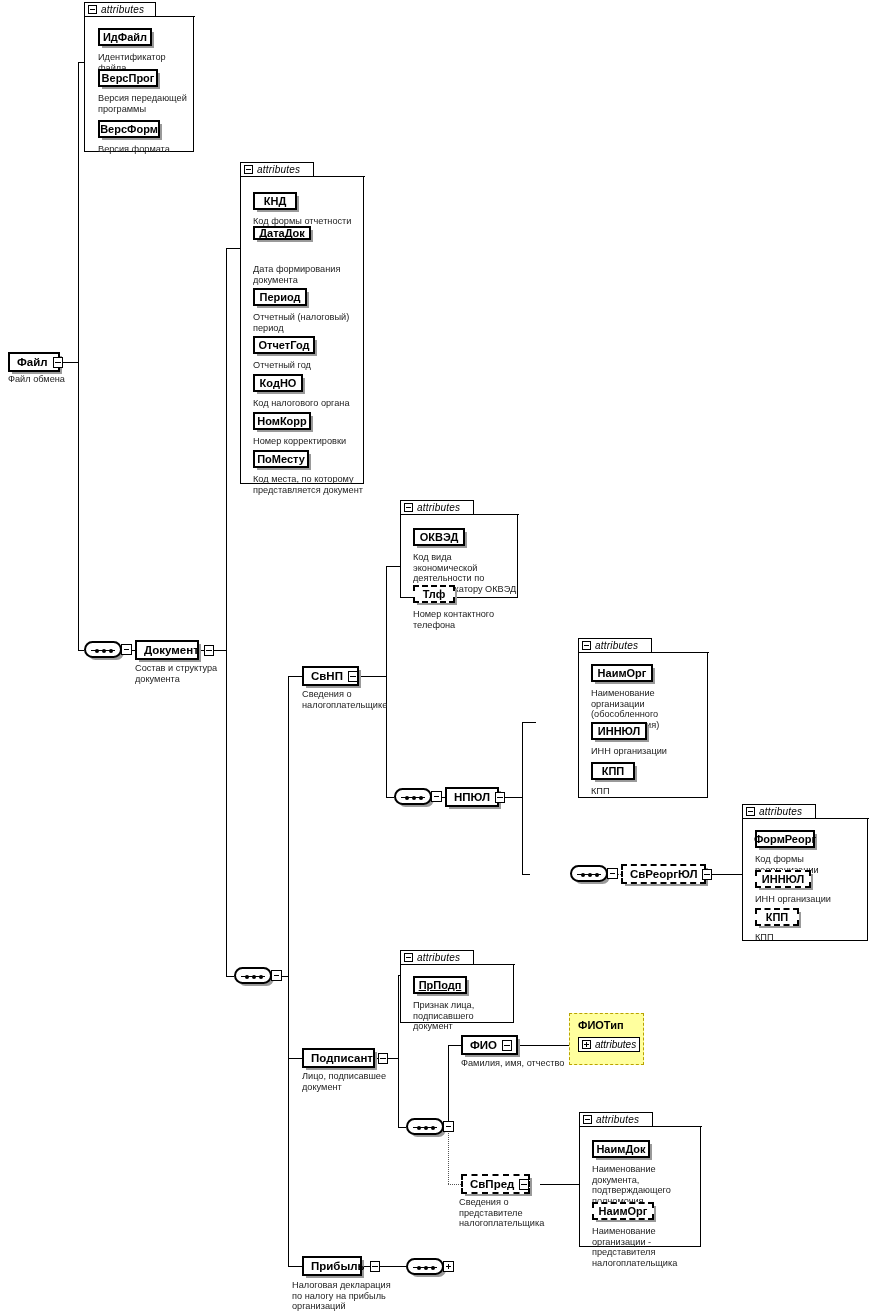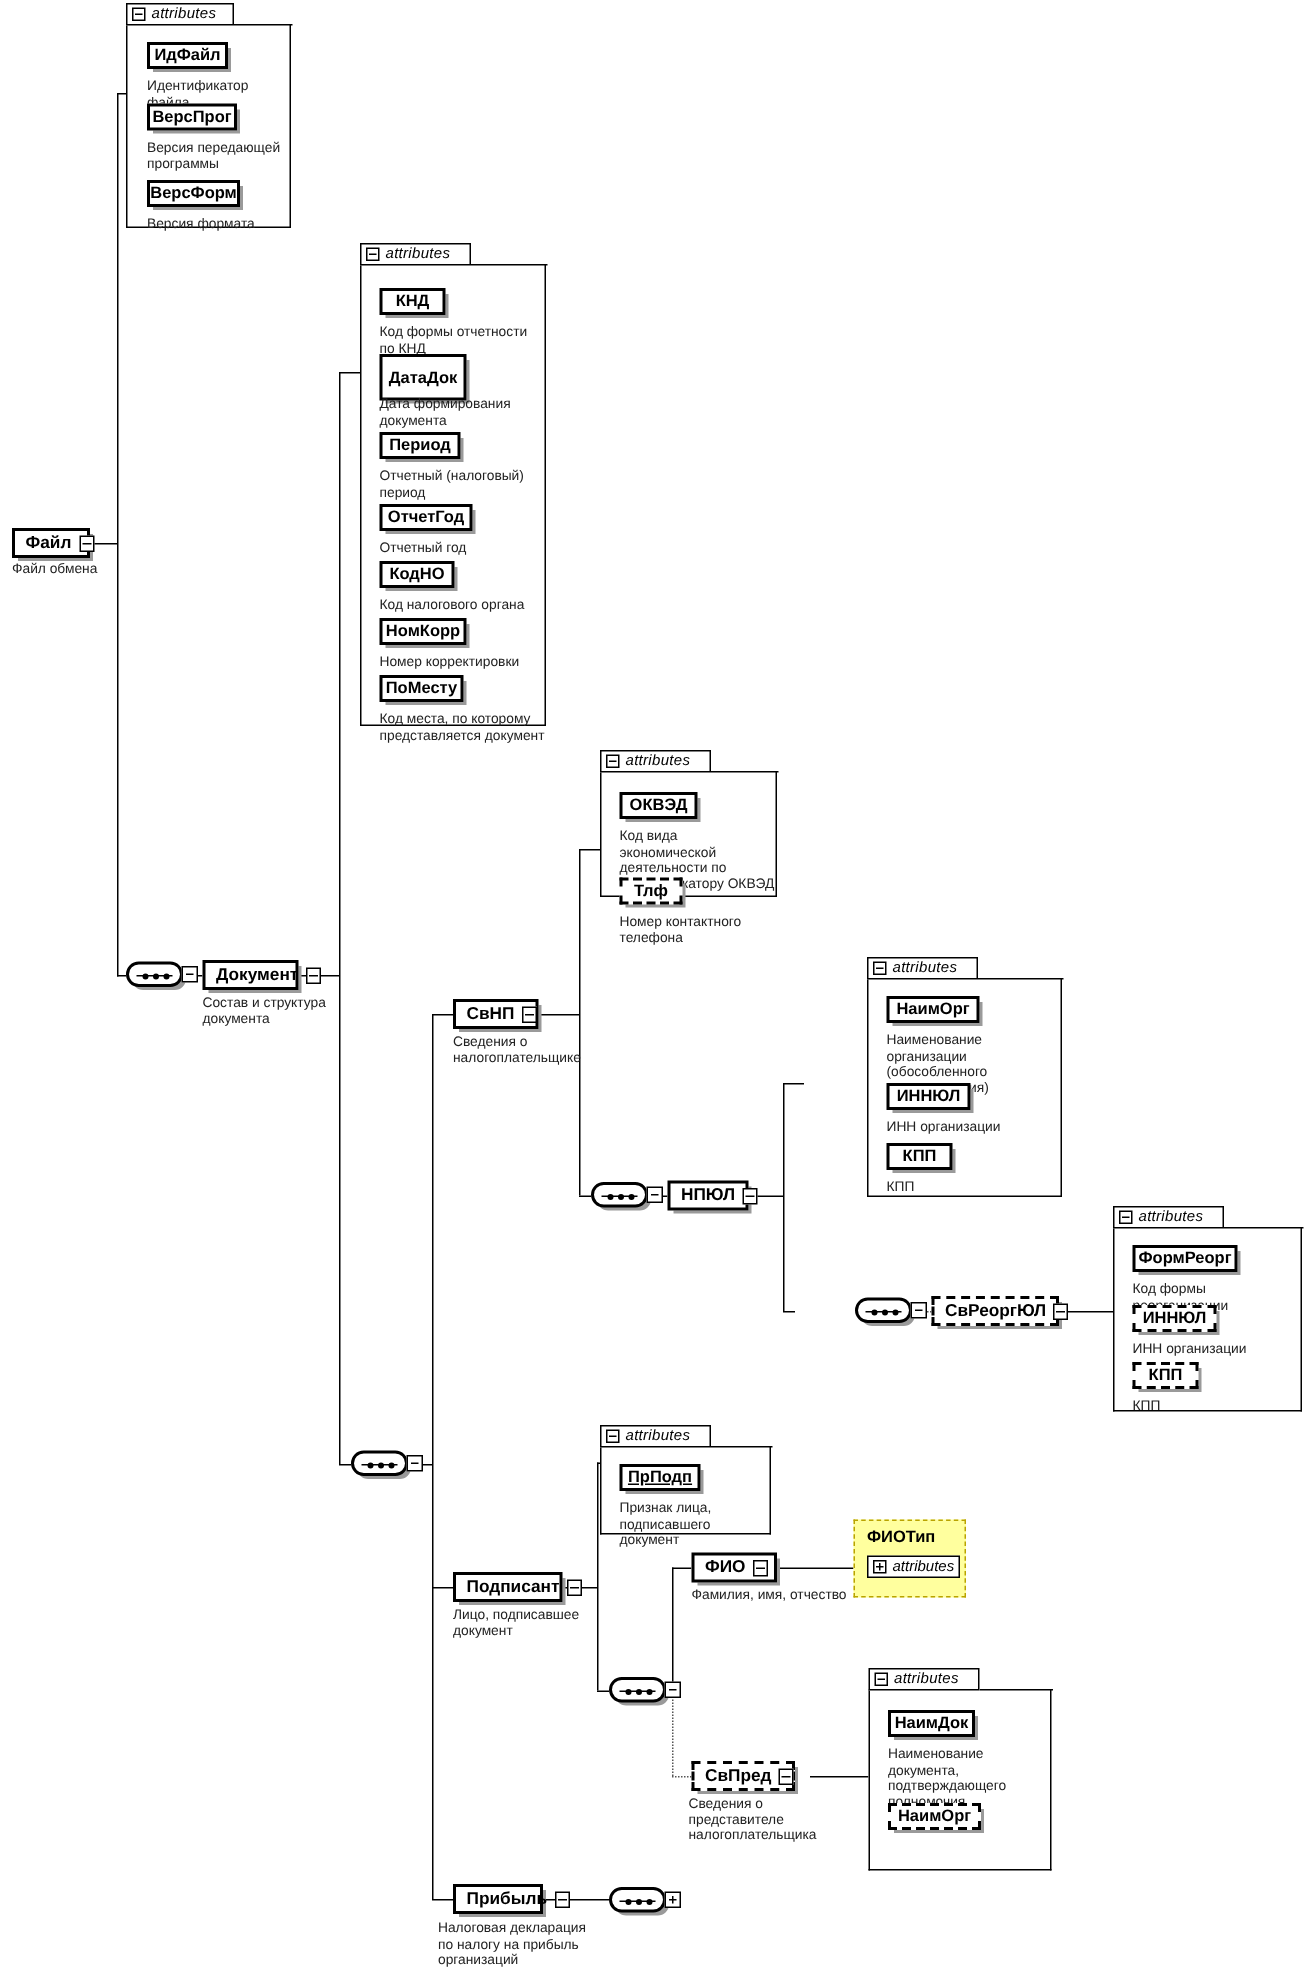--- a/index.html
+++ b/index.html
@@ -143,21 +143,21 @@
 
   <div class="attrpanel" style="left:240px;top:162px;width:124px;height:322px;">
     <div class="attrtab" style="width:74px;">
       <span class="pm"></span>
       <span class="ttl">attributes</span>
     </div>
     <div class="attrbody" style="width:124px;height:308px;">
       <div class="topfix" style="left:73px;width:51px;"></div>
       <div class="attrbox" style="left:12px;top:16px;width:44px;height:18px;">КНД</div>
       <div class="caption" style="left:12px;top:40px;width:110px;">Код формы отчетности по КНД</div>
-      <div class="attrbox" style="left:12px;top:60px;width:58px;height:31px;">ДатаДок</div>
+      <div class="attrbox" style="left:12px;top:50px;width:58px;height:14px;">ДатаДок</div>
       <div class="caption" style="left:12px;top:88px;width:100px;">Дата формирования документа</div>
       <div class="attrbox" style="left:12px;top:112px;width:54px;height:18px;">Период</div>
       <div class="caption" style="left:12px;top:136px;width:105px;">Отчетный (налоговый) период</div>
       <div class="attrbox" style="left:12px;top:160px;width:62px;height:18px;">ОтчетГод</div>
       <div class="caption" style="left:12px;top:184px;width:105px;">Отчетный год</div>
       <div class="attrbox" style="left:12px;top:198px;width:50px;height:18px;">КодНО</div>
       <div class="caption" style="left:12px;top:222px;width:110px;">Код налогового органа</div>
       <div class="attrbox" style="left:12px;top:236px;width:58px;height:18px;">НомКорр</div>
       <div class="caption" style="left:12px;top:260px;width:110px;">Номер корректировки</div>
       <div class="attrbox" style="left:12px;top:274px;width:56px;height:18px;">ПоМесту</div>
@@ -196,21 +196,21 @@
     </div>
   </div>
 
   <div class="attrpanel" style="left:742px;top:804px;width:126px;height:137px;">
     <div class="attrtab" style="width:74px;">
       <span class="pm"></span>
       <span class="ttl">attributes</span>
     </div>
     <div class="attrbody" style="width:126px;height:123px;">
       <div class="topfix" style="left:73px;width:53px;"></div>
-      <div class="attrbox" style="left:12px;top:12px;width:70px;height:18px;">ФормРеорг</div>
+      <div class="attrbox" style="left:12px;top:12px;width:60px;height:18px;">ФормРеорг</div>
       <div class="caption" style="left:12px;top:36px;width:114px;">Код формы реорганизации</div>
       <div class="attrbox opt" style="left:12px;top:52px;width:56px;height:18px;">ИННЮЛ</div>
       <div class="caption" style="left:12px;top:76px;width:114px;">ИНН организации</div>
       <div class="attrbox opt" style="left:12px;top:90px;width:44px;height:18px;">КПП</div>
       <div class="caption" style="left:12px;top:114px;width:114px;">КПП</div>
     </div>
   </div>
 
   <div class="attrpanel" style="left:400px;top:950px;width:114px;height:73px;">
     <div class="attrtab" style="width:74px;">
@@ -227,20 +227,21 @@
   <div class="attrpanel" style="left:579px;top:1112px;width:122px;height:135px;">
     <div class="attrtab" style="width:74px;">
       <span class="pm"></span>
       <span class="ttl">attributes</span>
     </div>
     <div class="attrbody" style="width:122px;height:121px;">
       <div class="topfix" style="left:73px;width:49px;"></div>
       <div class="attrbox" style="left:12px;top:14px;width:58px;height:18px;">НаимДок</div>
       <div class="caption" style="left:12px;top:38px;width:110px;">Наименование документа, подтверждающего полномочия представителя</div>
       <div class="attrbox opt" style="left:12px;top:76px;width:62px;height:18px;">НаимОрг</div>
+      <div class="caption" style="left:12px;top:100px;width:110px;">Наименование организации - представителя налогоплательщика</div>
     </div>
   </div>
 
   <div class="typebox" style="left:569px;top:1013px;width:75px;height:52px;">
     <div class="tname">ФИОТип</div>
     <div class="typetab" style="left:8px;top:23px;width:62px;">
       <span class="pm plus"></span>
       <span class="ttl">attributes</span>
     </div>
   </div>

